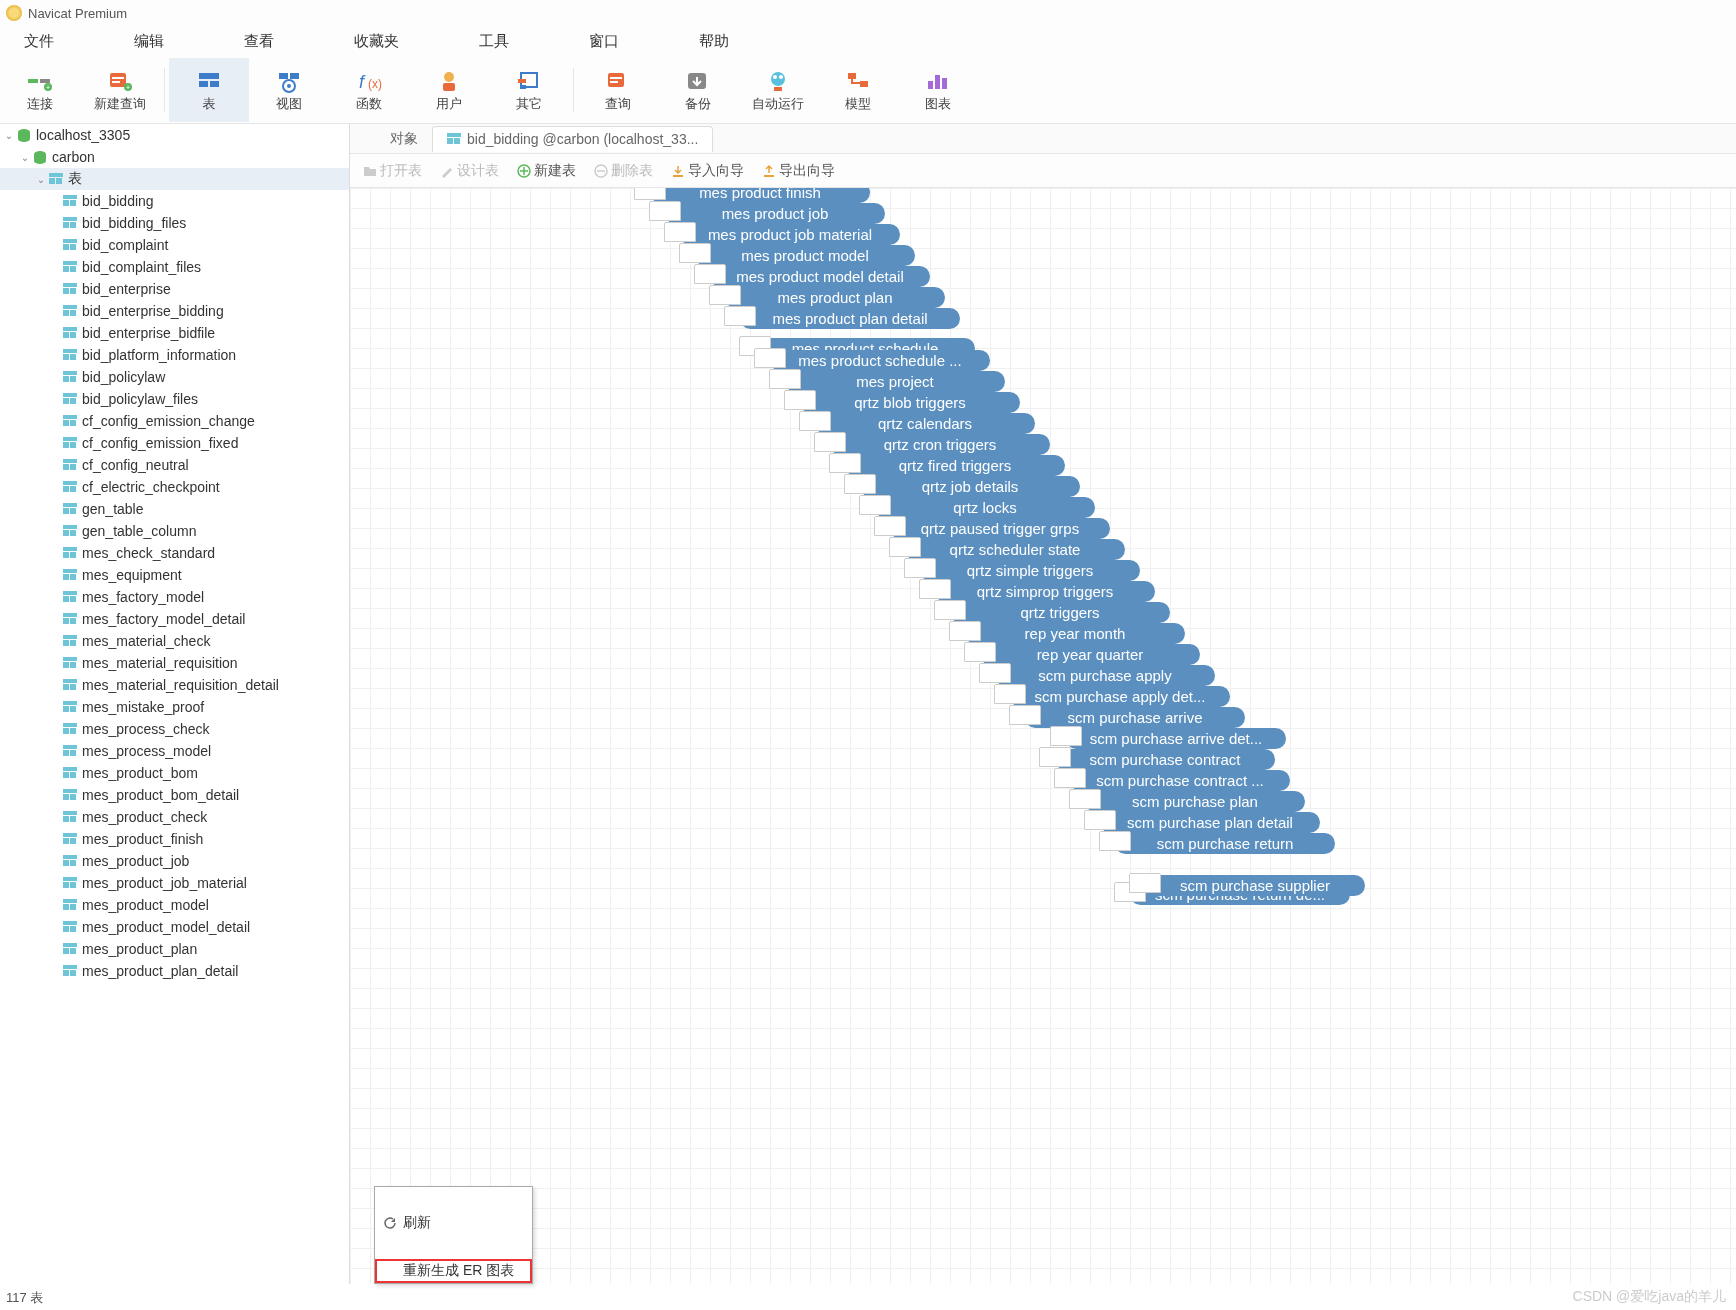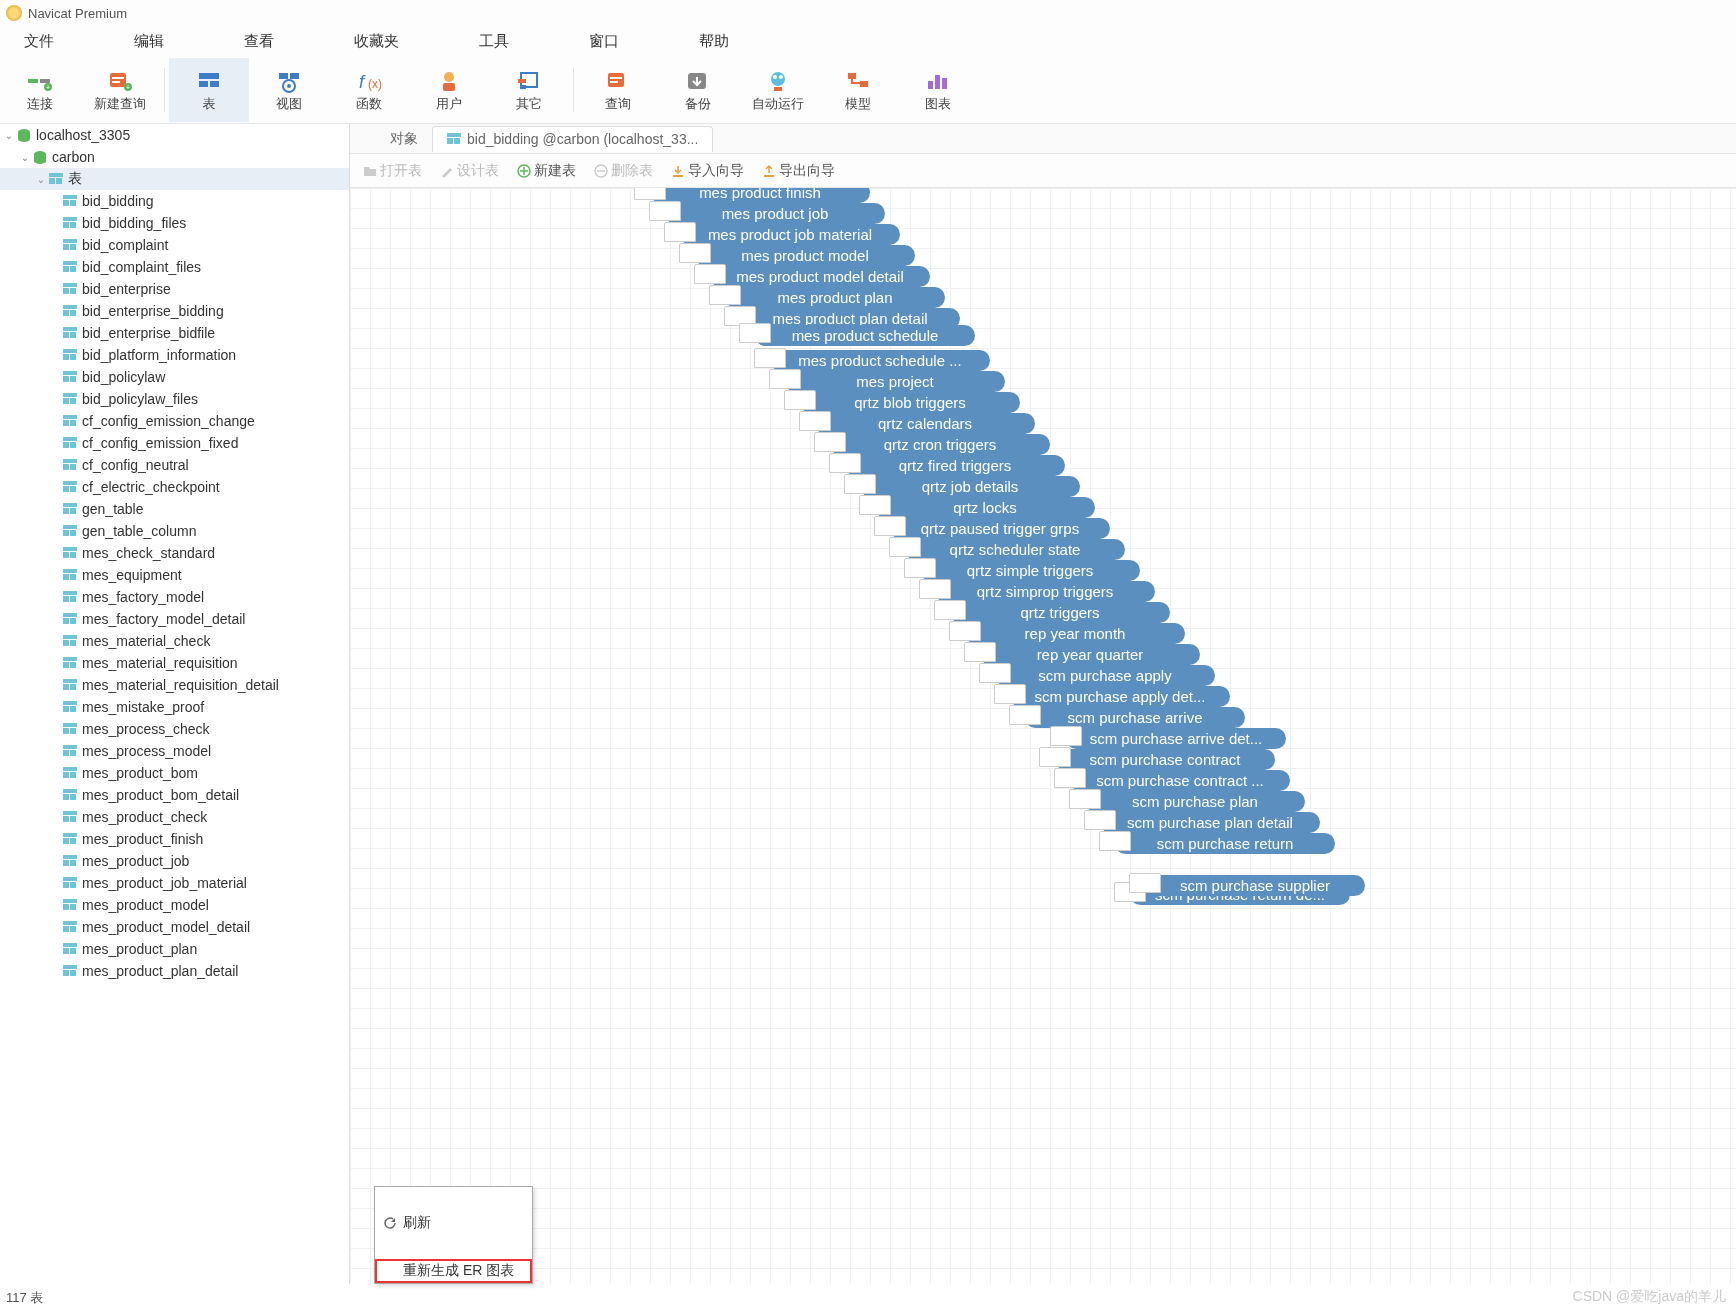--- a/index.html
+++ b/index.html
@@ -642,21 +642,21 @@
         </div>
     </div>
     <div class="canvas" id="canvas">
         <div class="er-card" style="left: 300px; top: -6px;">mes product finish</div>
         <div class="er-card" style="left: 315px; top: 15px;">mes product job</div>
         <div class="er-card" style="left: 330px; top: 36px;">mes product job material</div>
         <div class="er-card" style="left: 345px; top: 57px;">mes product model</div>
         <div class="er-card" style="left: 360px; top: 78px;">mes product model detail</div>
         <div class="er-card" style="left: 375px; top: 99px;">mes product plan</div>
         <div class="er-card" style="left: 390px; top: 120px;">mes product plan detail</div>
-        <div class="er-card" style="left: 405px; top: 137px;">mes product schedule</div>
+        <div class="er-card" style="left: 405px; top: 150px;">mes product schedule</div>
         <div class="er-card" style="left: 420px; top: 162px;">mes product schedule ...</div>
         <div class="er-card" style="left: 435px; top: 183px;">mes project</div>
         <div class="er-card" style="left: 450px; top: 204px;">qrtz blob triggers</div>
         <div class="er-card" style="left: 465px; top: 225px;">qrtz calendars</div>
         <div class="er-card" style="left: 480px; top: 246px;">qrtz cron triggers</div>
         <div class="er-card" style="left: 495px; top: 267px;">qrtz fired triggers</div>
         <div class="er-card" style="left: 510px; top: 288px;">qrtz job details</div>
         <div class="er-card" style="left: 525px; top: 309px;">qrtz locks</div>
         <div class="er-card" style="left: 540px; top: 330px;">qrtz paused trigger grps</div>
         <div class="er-card" style="left: 555px; top: 351px;">qrtz scheduler state</div>

